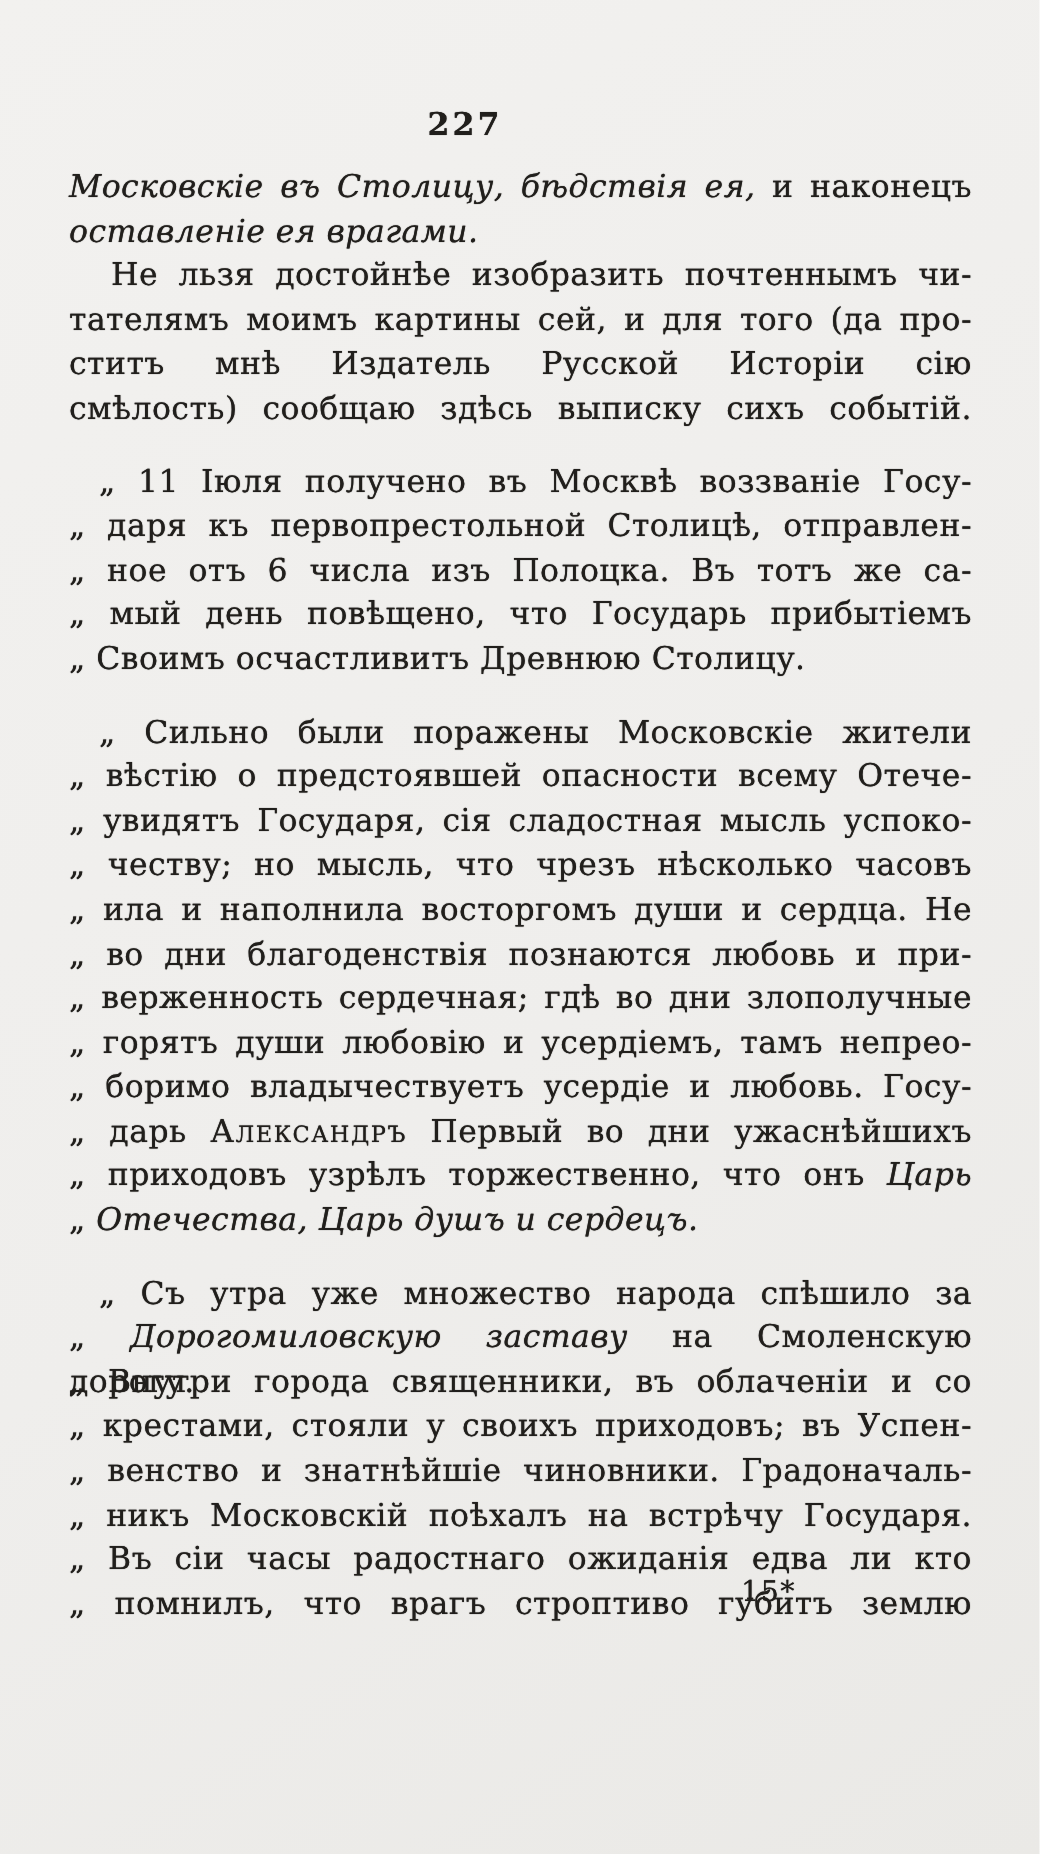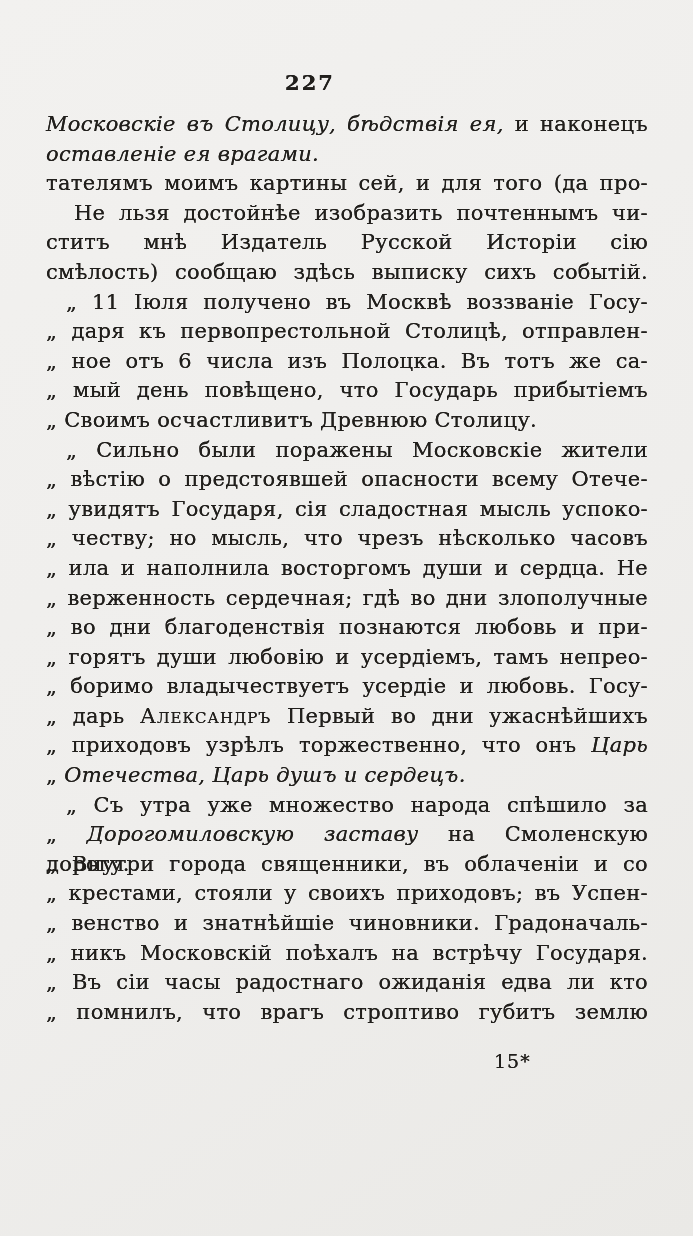--- a/index.html
+++ b/index.html
@@ -45,20 +45,21 @@
     white-space: nowrap;
     text-align: left;
   }
   .line.j {
     white-space: normal;
     text-align: justify;
     text-align-last: justify;
   }
   .line.ind {
     text-indent: 20px;
+    margin-top: 19px;
   }
   .line.ind2 {
     text-indent: 28px;
   }
   .it {
     font-style: italic;
   }
   .sc {
     font-variant: small-caps;
     letter-spacing: 1px;
@@ -75,36 +76,36 @@
 </style>
 </head>
 <body>
 
 <div class="page">
   <div class="page-number">227</div>
 
   <div class="text-block">
       <div class="line j"><span class="it">Московскіе въ Столицу, бѣдствія ея, </span><span>и наконецъ</span></div>
       <div class="line"><span class="it">оставленіе ея врагами.</span></div>
+      <div class="line j ind2"><span>Не льзя достойнѣе изобразить почтеннымъ чи-</span></div>
       <div class="line j"><span>тателямъ моимъ картины сей, и для того (да про-</span></div>
-      <div class="line j ind2"><span>Не льзя достойнѣе изобразить почтеннымъ чи-</span></div>
       <div class="line j"><span>ститъ мнѣ Издатель Русской Исторіи сію</span></div>
       <div class="line j"><span>смѣлость) сообщаю здѣсь выписку сихъ событій.</span></div>
       <div class="line j ind"><span>„ 11 Іюля получено въ Москвѣ воззваніе Госу-</span></div>
       <div class="line j"><span>„ даря къ первопрестольной Столицѣ, отправлен-</span></div>
       <div class="line j"><span>„ ное отъ 6 числа изъ Полоцка. Въ тотъ же са-</span></div>
       <div class="line j"><span>„ мый день повѣщено, что Государь прибытіемъ</span></div>
       <div class="line"><span>„ Своимъ осчастливитъ Древнюю Столицу.</span></div>
       <div class="line j ind"><span>„ Сильно были поражены Московскіе жители</span></div>
       <div class="line j"><span>„ вѣстію о предстоявшей опасности всему Отече-</span></div>
       <div class="line j"><span>„ увидятъ Государя, сія сладостная мысль успоко-</span></div>
       <div class="line j"><span>„ честву; но мысль, что чрезъ нѣсколько часовъ</span></div>
       <div class="line j"><span>„ ила и наполнила восторгомъ души и сердца. Не</span></div>
+      <div class="line j"><span>„ во дни благоденствія познаются любовь и при-</span></div>
       <div class="line j"><span>„ верженность сердечная; гдѣ во дни злополучные</span></div>
-      <div class="line j"><span>„ во дни благоденствія познаются любовь и при-</span></div>
       <div class="line j"><span>„ горятъ души любовію и усердіемъ, тамъ непрео-</span></div>
       <div class="line j"><span>„ боримо владычествуетъ усердіе и любовь. Госу-</span></div>
       <div class="line j"><span>„ дарь </span><span class="sc">Александръ</span><span> Первый во дни ужаснѣйшихъ</span></div>
       <div class="line j"><span>„ приходовъ узрѣлъ торжественно, что онъ </span><span class="it">Царь</span></div>
       <div class="line"><span>„ </span><span class="it">Отечества, Царь душъ и сердецъ.</span></div>
       <div class="line j ind"><span>„ Съ утра уже множество народа спѣшило за</span></div>
       <div class="line j"><span>„ </span><span class="it">Дорогомиловскую заставу</span><span> на Смоленскую дорогу.</span></div>
       <div class="line j"><span>„ Внутри города священники, въ облаченіи и со</span></div>
       <div class="line j"><span>„ крестами, стояли у своихъ приходовъ; въ Успен-</span></div>
       <div class="line j"><span>„ венство и знатнѣйшіе чиновники. Градоначаль-</span></div>

